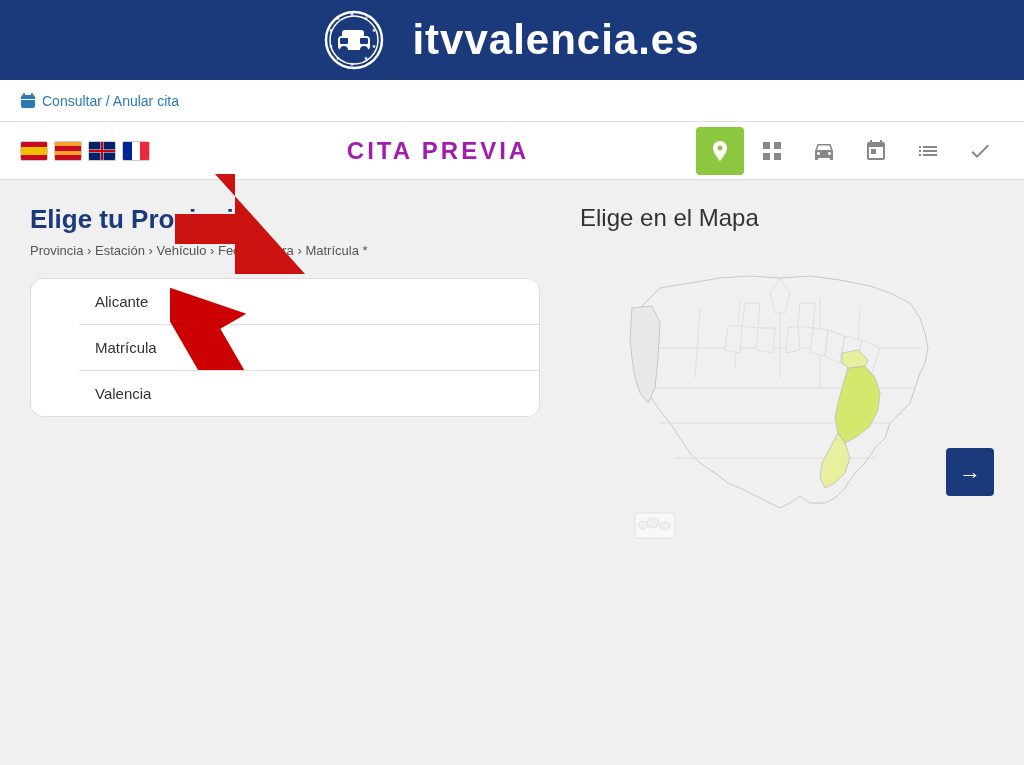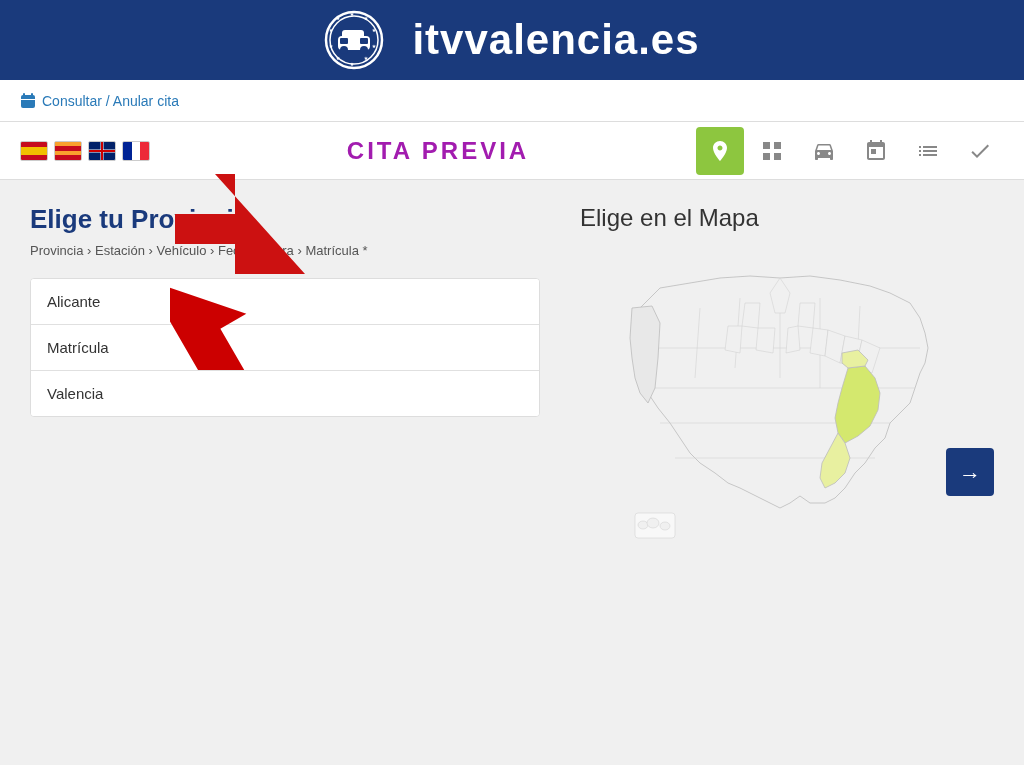--- a/index.html
+++ b/index.html
@@ -115,22 +115,23 @@
       margin-bottom: 8px;
     }
     .breadcrumb {
       font-size: 13px;
       color: #555;
       margin-bottom: 20px;
     }
     .province-list {
       background: white;
       border: 1px solid #ddd;
-      border-radius: 4px;
+      border-radius: 13px;
       overflow: hidden;
+      padding-left: 48px;
     }
     .province-item {
       padding: 14px 16px;
       border-bottom: 1px solid #e0e0e0;
       font-size: 15px;
       color: #333;
       cursor: pointer;
       background: white;
     }
     .province-item:last-child {

